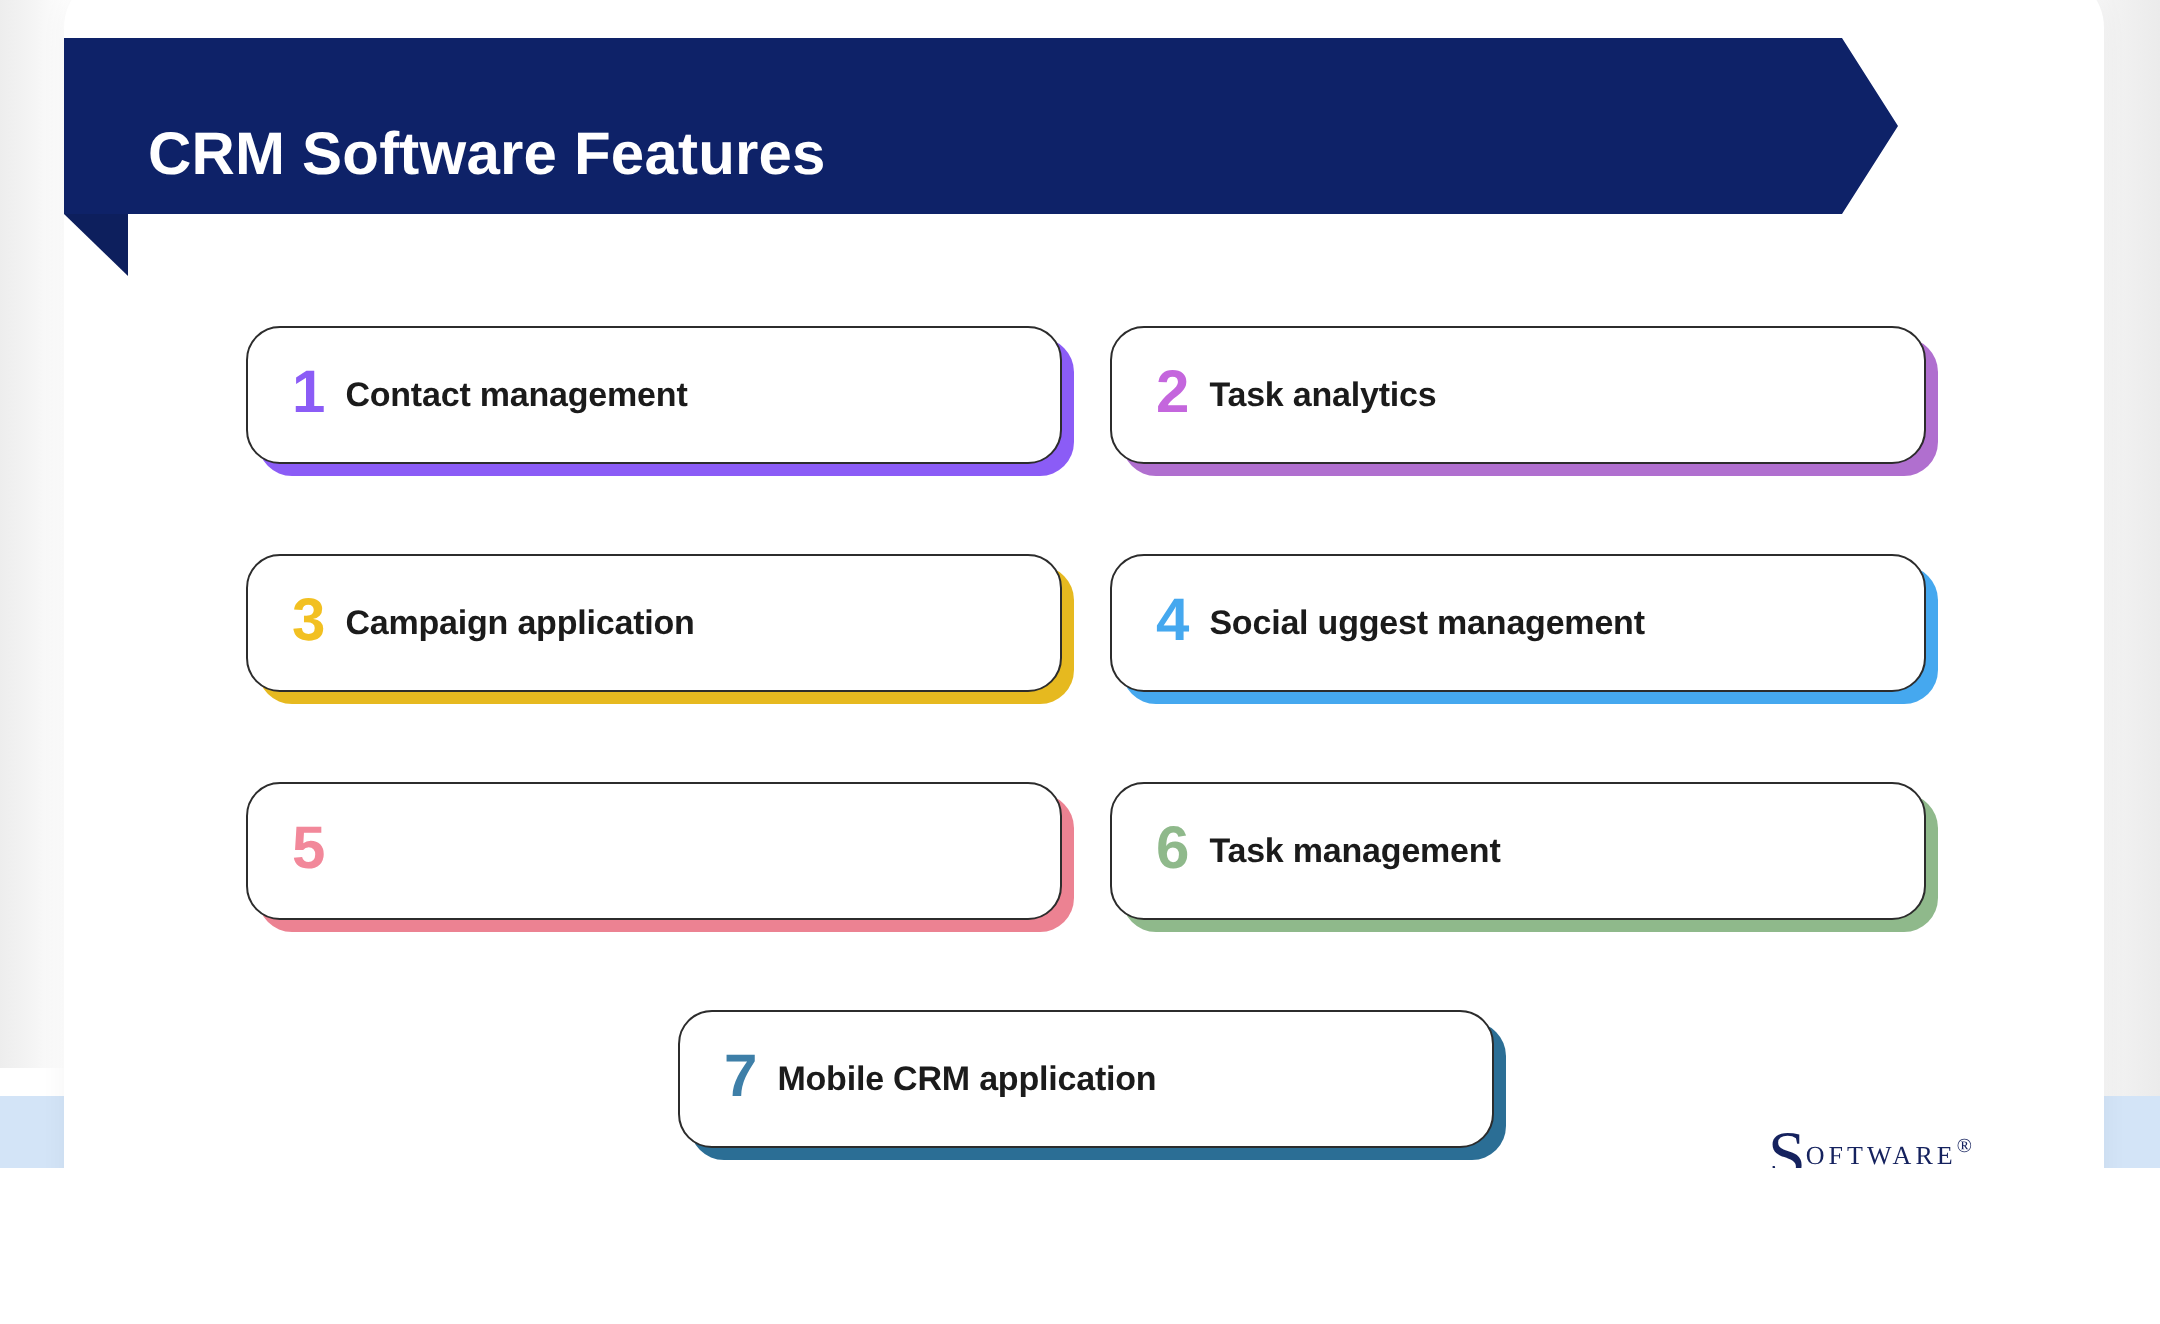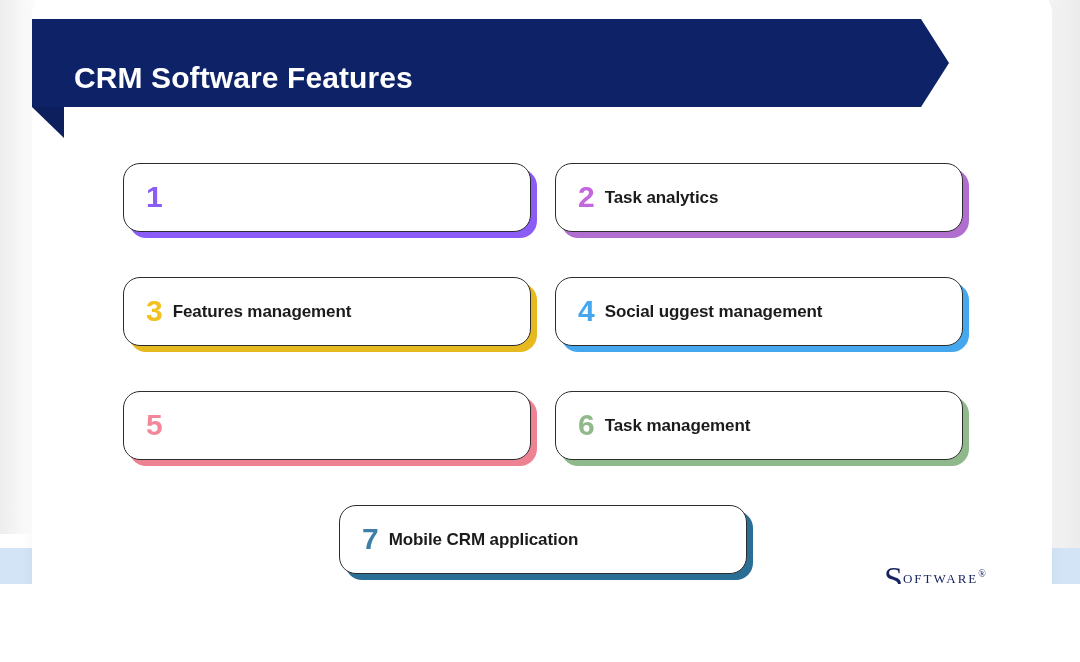--- a/index.html
+++ b/index.html
@@ -257,37 +257,38 @@
     <div class="ribbon-title" style="color: rgb(255, 255, 255);">CRM Software Features</div>
   </div>
 
   <div class="grid">
 
     <div class="row">
       <div class="card">
         <div class="card-shadow" style="background: rgb(139, 92, 246);"></div>
         <div class="card-face">
           <span class="card-num" style="color: rgb(139, 92, 246);">1</span>
+          <span class="card-label">Contact management</span>
         </div>
       </div>
       <div class="card">
         <div class="card-shadow" style="background: rgb(176, 111, 207);"></div>
         <div class="card-face">
           <span class="card-num" style="color: rgb(196, 102, 221);">2</span>
           <span class="card-label">Task analytics</span>
         </div>
       </div>
     </div>
 
     <div class="row">
       <div class="card">
         <div class="card-shadow" style="background: rgb(230, 185, 31);"></div>
         <div class="card-face">
           <span class="card-num" style="color: rgb(242, 192, 33);">3</span>
-          <span class="card-label">Features management</span>
+          <span class="card-label">Campaign application</span>
         </div>
       </div>
       <div class="card">
         <div class="card-shadow" style="background: rgb(69, 168, 239);"></div>
         <div class="card-face">
           <span class="card-num" style="color: rgb(69, 168, 239);">4</span>
           <span class="card-label">Social uggest management</span>
         </div>
       </div>
     </div>

